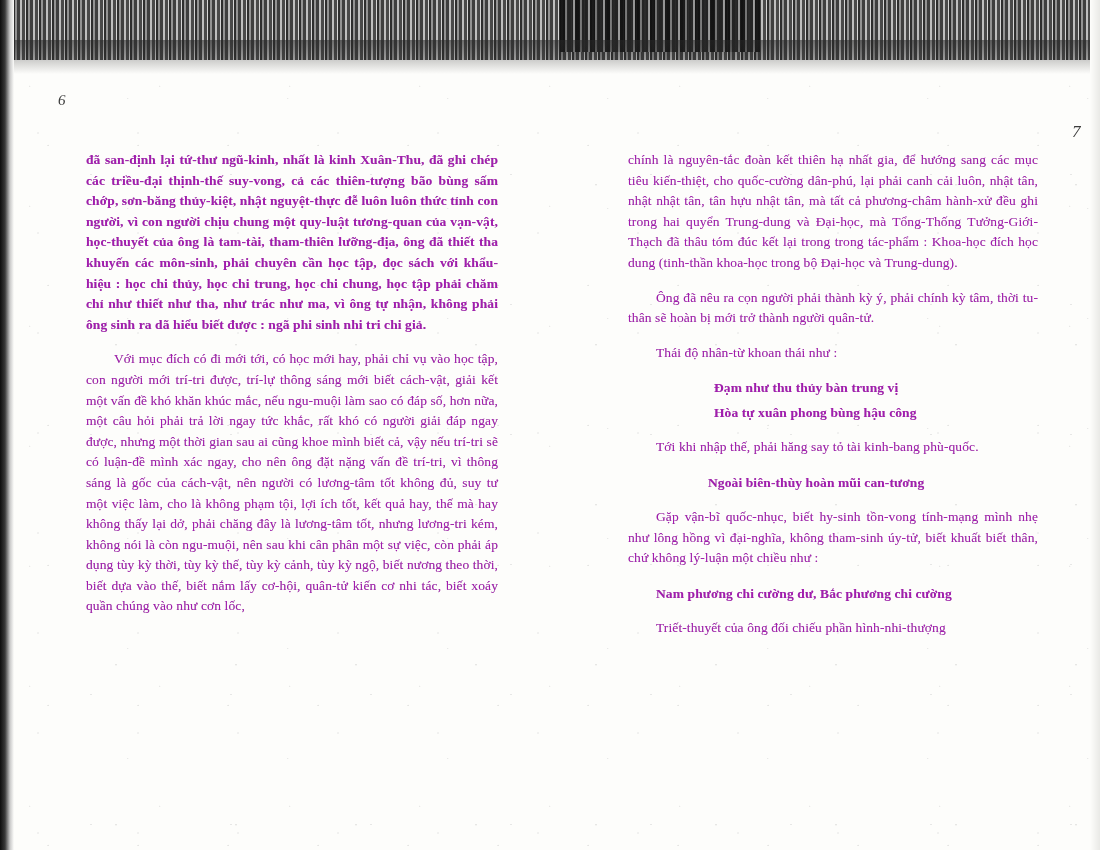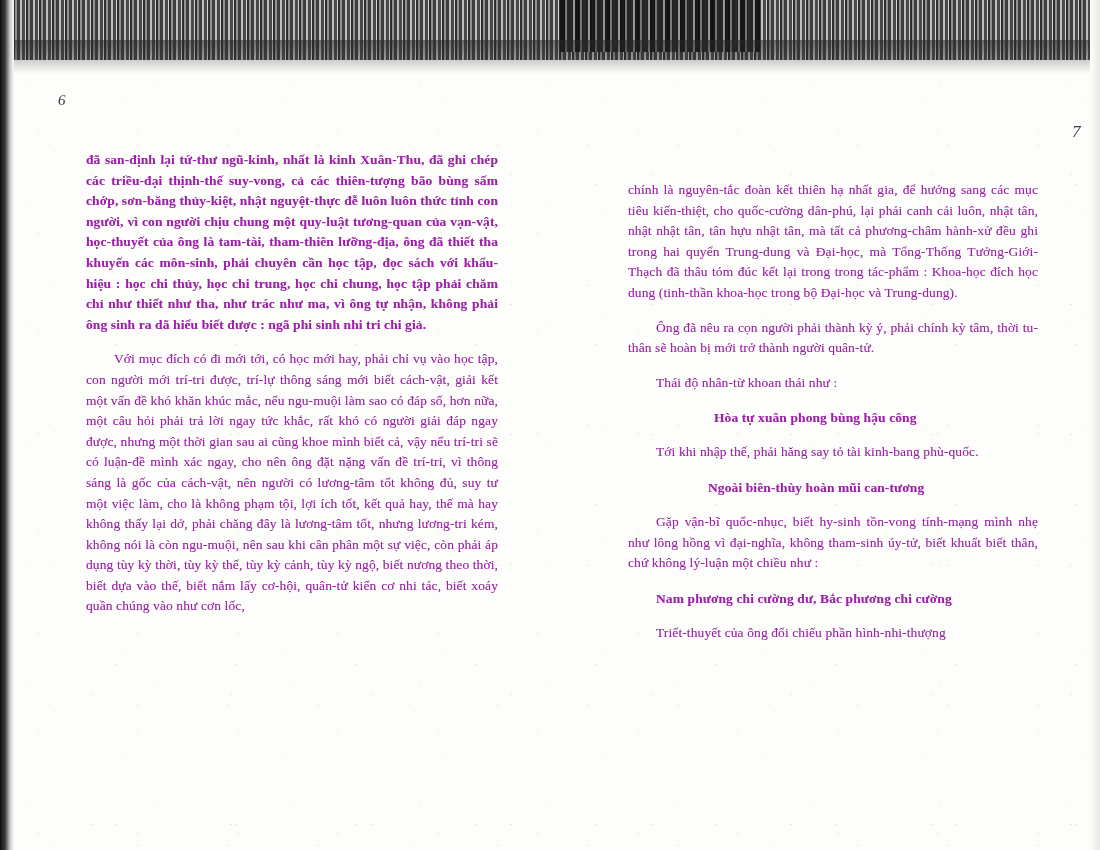--- a/index.html
+++ b/index.html
@@ -135,21 +135,21 @@
     line-height: 21px;
   }
   .verse.tight { margin-bottom: 14px; }
   .verse.v-mid { padding-left: 80px; }
   .verse.v-nam { padding-left: 28px; }
 
   .blk { margin-bottom: 14px; }
 
   
   .col-left  { text-shadow: 0 0 .3px rgba(0,0,0,.25); }
-  .col-right { text-shadow: 0 0 .3px rgba(0,0,0,.22); margin-top: 30px; }
+  .col-right { text-shadow: 0 0 .3px rgba(0,0,0,.22); }
 </style>
 </head>
 <body>
 
 <div class="scan">
 
   <div class="top-noise"></div>
   <div class="top-noise b2"></div>
   <div class="top-fade"></div>
   <div class="left-gutter"></div>
@@ -163,20 +163,21 @@
     <p class="noindent lead-bold">đã san-định lại tứ-thư ngũ-kinh, nhất là kinh Xuân-Thu, đã ghi chép các triều-đại thịnh-thế suy-vong, cả các thiên-tượng bão bùng sấm chớp, sơn-băng thủy-kiệt, nhật nguyệt-thực đễ luôn luôn thức tỉnh con người, vì con người chịu chung một quy-luật tương-quan của vạn-vật, học-thuyết của ông là tam-tài, tham-thiên lưỡng-địa, ông đã thiết tha khuyến các môn-sinh, phải chuyên cần học tập, đọc sách với khẩu-hiệu : học chi thủy, học chi trung, học chi chung, học tập phải chăm chỉ như thiết như tha, như trác như ma, vì ông tự nhận, không phải ông sinh ra dã hiểu biết được : ngã phi sinh nhi tri chi giả.</p>
     <p class="indent">Với mục đích có đi mới tới, có học mới hay, phải chỉ vụ vào học tập, con người mới trí-tri được, trí-lự thông sáng mới biết cách-vật, giải kết một vấn đề khó khăn khúc mắc, nếu ngu-muội làm sao có đáp số, hơn nữa, một câu hỏi phải trả lời ngay tức khắc, rất khó có người giải đáp ngay được, nhưng một thời gian sau ai cũng khoe mình biết cả, vậy nếu trí-tri sẽ có luận-đề mình xác ngay, cho nên ông đặt nặng vấn đề trí-tri, vì thông sáng là gốc của cách-vật, nên người có lương-tâm tốt không đủ, suy tư một việc làm, cho là không phạm tội, lợi ích tốt, kết quả hay, thế mà hay không thấy lại dở, phải chăng đây là lương-tâm tốt, nhưng lương-tri kém, không nói là còn ngu-muội, nên sau khi cân phân một sự việc, còn phải áp dụng tùy kỳ thời, tùy kỳ thế, tùy kỳ cảnh, tùy kỳ ngộ, biết nương theo thời, biết dựa vào thế, biết nắm lấy cơ-hội, quân-tử kiến cơ nhi tác, biết xoáy quần chúng vào như cơn lốc,</p>
   </div>
 
   <div class="col col-right">
     <p class="noindent">chính là nguyên-tắc đoàn kết thiên hạ nhất gia, để hướng sang các mục tiêu kiến-thiệt, cho quốc-cường dân-phú, lại phải canh cải luôn, nhật tân, nhật nhật tân, tân hựu nhật tân, mà tất cả phương-châm hành-xử đều ghi trong hai quyển Trung-dung và Đại-học, mà Tổng-Thống Tưởng-Giới-Thạch đã thâu tóm đúc kết lại trong trong tác-phẩm : Khoa-học đích học dung (tinh-thần khoa-học trong bộ Đại-học và Trung-dung).</p>
     <p class="indent">Ông đã nêu ra cọn người phải thành kỳ ý, phải chính kỳ tâm, thời tu-thân sẽ hoàn bị mới trở thành người quân-tử.</p>
     <p class="indent">Thái độ nhân-từ khoan thái như :</p>
 
     <div class="blk">
+      <div class="verse">Đạm như thu thủy bàn trung vị</div>
       <div class="verse tight">Hòa tự xuân phong bùng hậu công</div>
     </div>
 
     <p class="indent">Tới khi nhập thế, phải hăng say tỏ tài kinh-bang phù-quốc.</p>
 
     <div class="blk">
       <div class="verse v-mid tight">Ngoài biên-thùy hoàn mũi can-tương</div>
     </div>
 
     <p class="indent">Gặp vận-bĩ quốc-nhục, biết hy-sinh tồn-vong tính-mạng mình nhẹ như lông hồng vì đại-nghĩa, không tham-sinh úy-tử, biết khuất biết thân, chứ không lý-luận một chiều như :</p>

